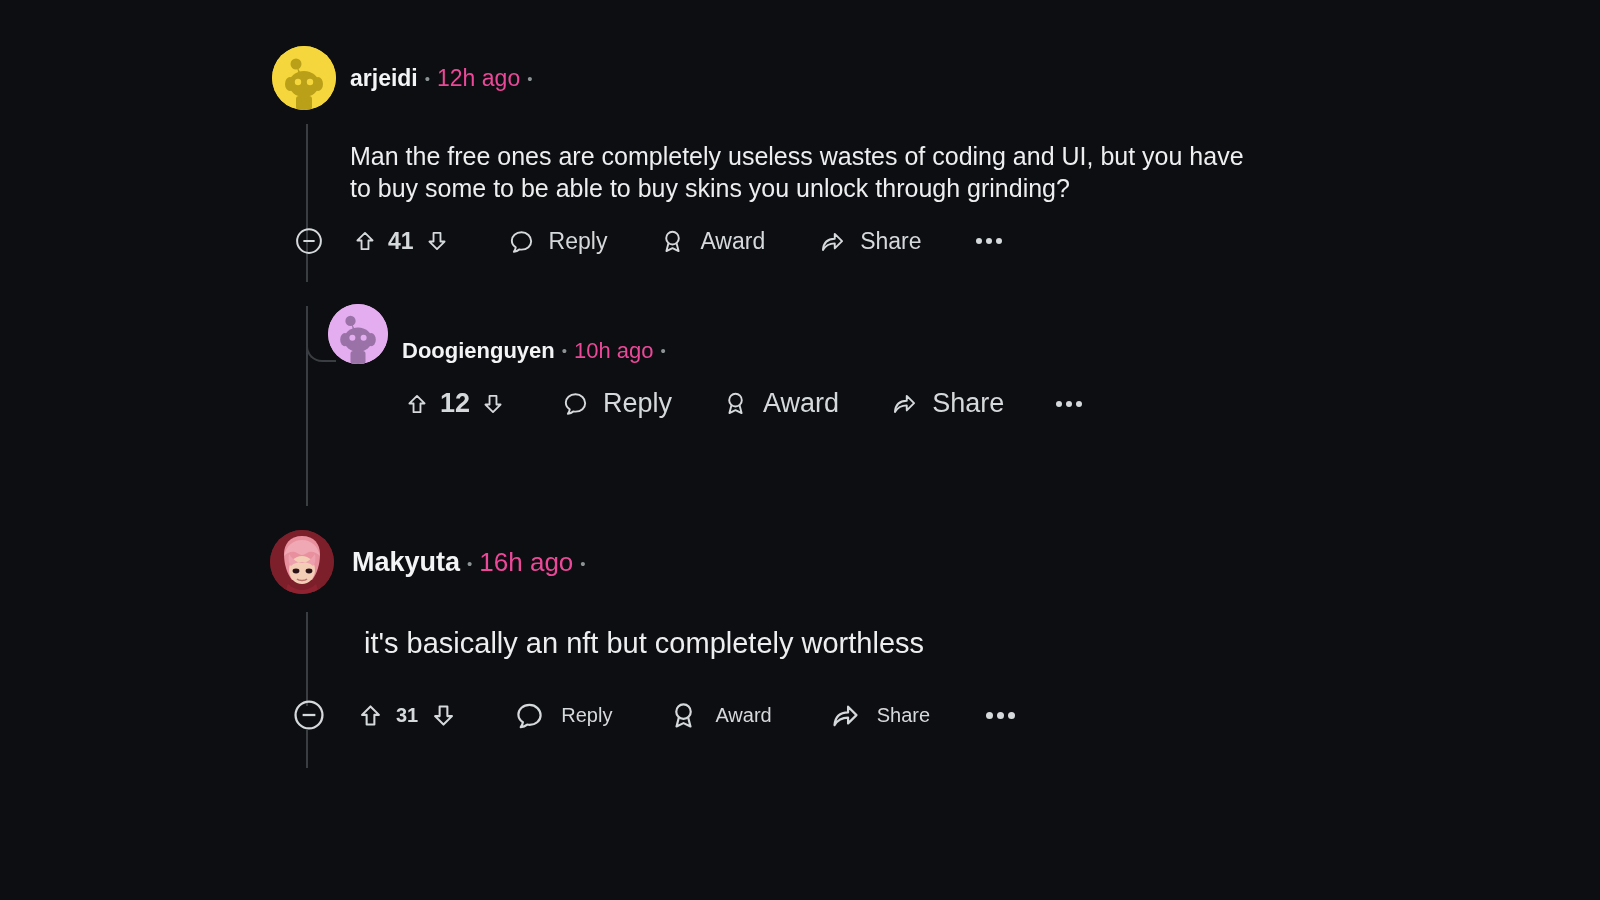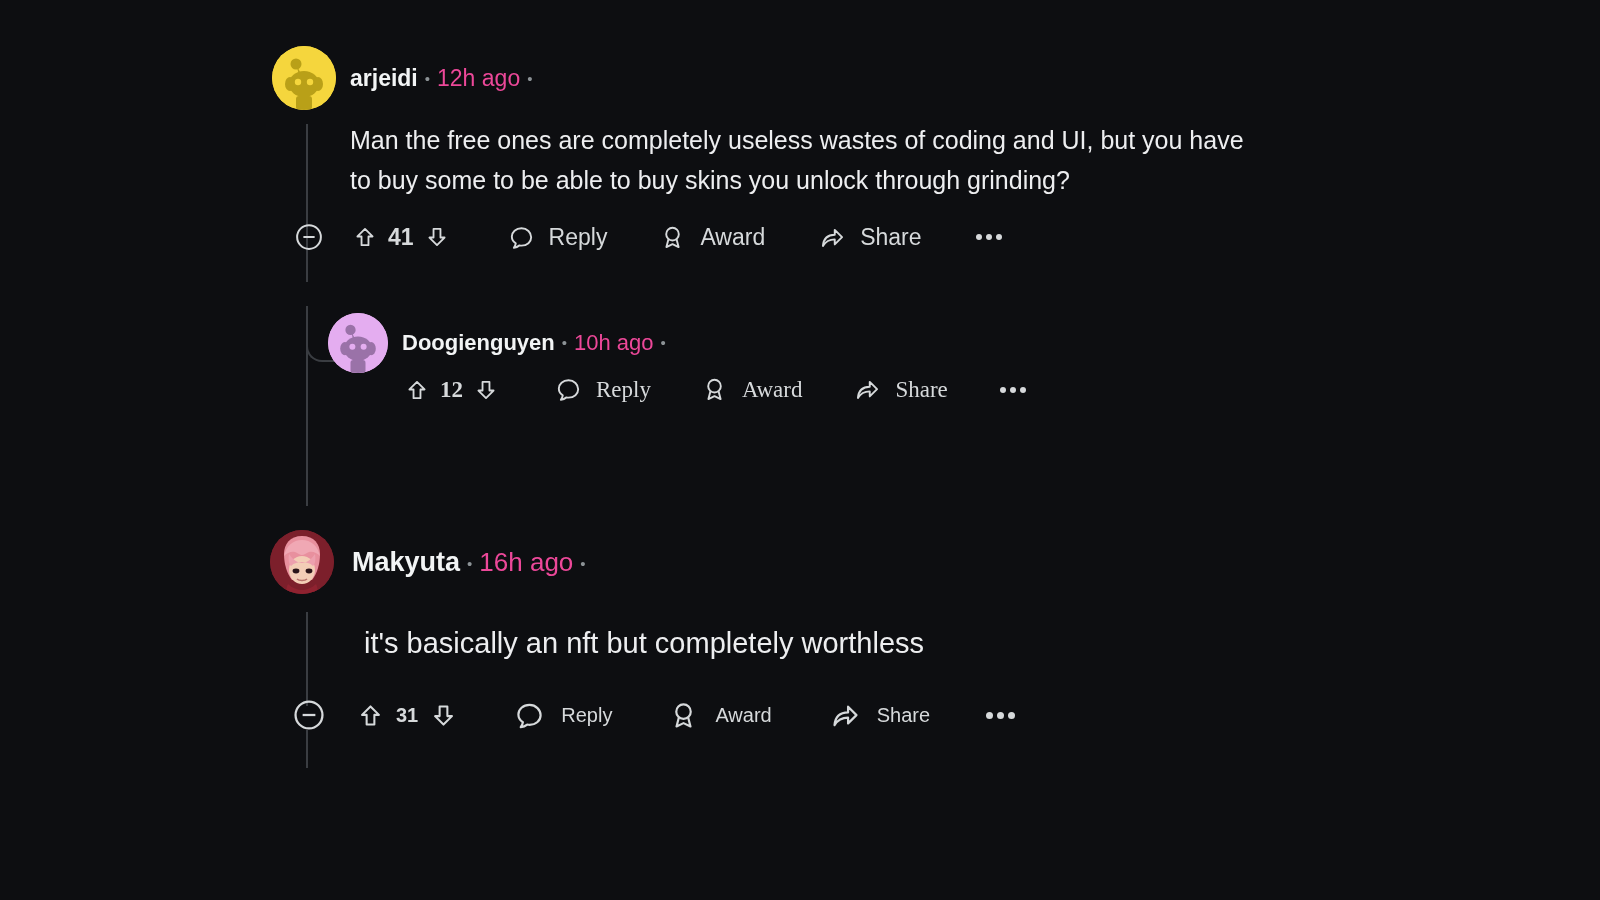--- a/index.html
+++ b/index.html
@@ -34,21 +34,21 @@
   #comment-2 { left: 328px; top: 322px; width: 1040px; }
   
   #comment-3 { left: 270px; top: 540px; width: 1100px; }
 
   
   .c-header {
     display: flex;
     align-items: center;
     height: 44px;
   }
-  .c-header.small { height: 42px; }
+  .c-header.small { height: 42px; align-items: flex-end; }
 
   .avatar {
     border-radius: 50%;
     flex: 0 0 auto;
     position: relative;
     overflow: hidden;
   }
   .avatar.big   { width: 64px; height: 64px; }
   .avatar.mid   { width: 60px; height: 60px; }
 
@@ -85,21 +85,21 @@
   #comment-2 .uname, #comment-2 .tstamp { font-size: 22px; }
   #comment-2 .meta { margin-left: 14px; }
   #comment-3 .uname { font-size: 27px; }
   #comment-3 .tstamp { font-size: 26px; }
   #comment-3 .meta { margin-left: 18px; }
 
   
   .c-body { color: #edeef0; }
   .c-body p + p { margin-top: 28px; }
 
-  #comment-1 .c-body { margin-left: 78px; margin-top: 20px; font-size: 25px; line-height: 40px; width: 900px; }
+  #comment-1 .c-body { margin-left: 78px; margin-top: 40px; font-size: 25px; line-height: 32px; width: 900px; }
   #comment-2 .c-body { margin-left: 76px; margin-top: 22px; font-size: 25px; line-height: 34px; width: 840px; }
   #comment-3 .c-body { margin-left: 94px; margin-top: 40px; font-size: 29px; line-height: 38px; width: 900px; }
 
   .censored {
     display: inline-block;
     width: 78px;
     height: 23px;
     vertical-align: -3px;
     margin: 0 2px;
     background-image:
@@ -153,21 +153,21 @@
   #comment-1 .collapse { margin-right: 28px; }
   #comment-1 .vote .score { margin: 0 10px; }
   #comment-1 .act-reply { margin-left: 58px; }
   #comment-1 .act-award { margin-left: 52px; }
   #comment-1 .act-share { margin-left: 54px; }
   #comment-1 .ellipsis { margin-left: 54px; }
   #comment-1 .ellipsis i { width: 6px; height: 6px; }
   #comment-1 .act .lbl { margin-left: 14px; }
 
   
-  #comment-2 .actions { margin-left: 76px; margin-top: 12px; font-size: 23px; font-family: Liberation Serif, serif; }
+  #comment-2 .actions { margin-left: 76px; margin-top: 24px; font-size: 27px; }
   #comment-2 .vote .score { margin: 0 10px; }
   #comment-2 .act-reply { margin-left: 56px; }
   #comment-2 .act-award { margin-left: 50px; }
   #comment-2 .act-share { margin-left: 52px; }
   #comment-2 .ellipsis { margin-left: 52px; }
   #comment-2 .ellipsis i { width: 6px; height: 6px; }
   #comment-2 .act .lbl { margin-left: 14px; }
 
   
   #comment-3 .actions { margin-left: 22px; margin-top: 36px; font-size: 20px; }

